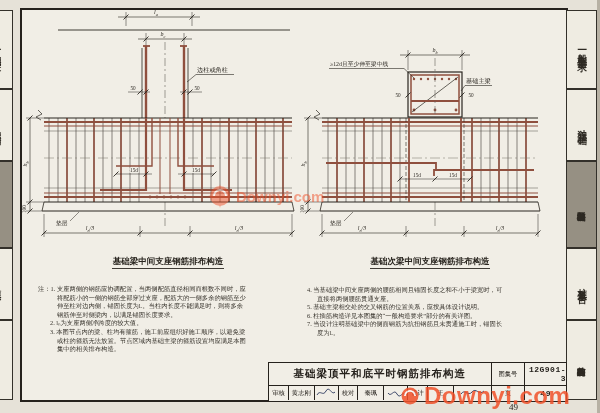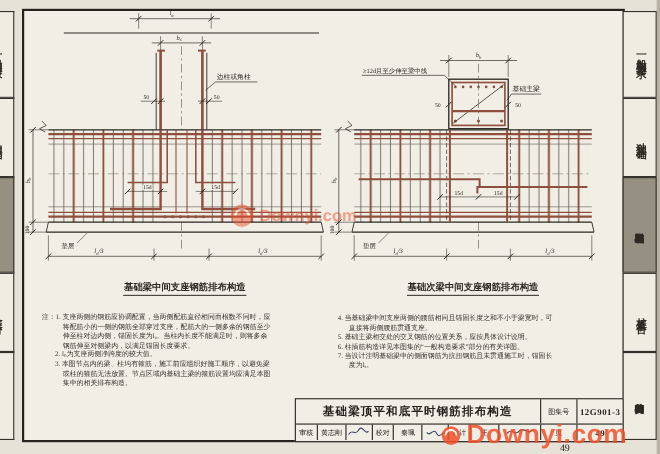--- a/index.html
+++ b/index.html
@@ -42,21 +42,21 @@
 
   
   .tblock{position:absolute;left:268px;top:362px;width:299px;height:40px;z-index:3;
           border:1.5px solid #26221d;box-sizing:border-box;background:#f1eee6;
           display:flex;flex-direction:column;}
   .trow{display:flex;box-sizing:border-box;}
   .trow1{height:23px;border-bottom:1px solid #26221d;}
   .trow2{height:14px;}
   .tcell{box-sizing:border-box;border-right:1px solid #26221d;
          display:flex;align-items:center;justify-content:center;
-         font-family:Liberation Serif, serif;color:#26221d;overflow:hidden;}
+         font-family:Liberation Mono, monospace;color:#26221d;overflow:hidden;text-align:right;}
   .tcell:last-child{border-right:none;}
   .ttl{font-size:10.5px;font-weight:bold;letter-spacing:1px;}
   .tsm{font-size:6.3px;}
   .tnum{font-size:8px;font-weight:bold;letter-spacing:0.5px;}
 
   .pageno{position:absolute;left:509px;top:402px;z-index:3;
           font-family:"Liberation Serif",serif;font-size:9px;color:#26221d;}
 
   
   .wm{position:absolute;display:flex;align-items:center;gap:3px;color:#f0512a;

